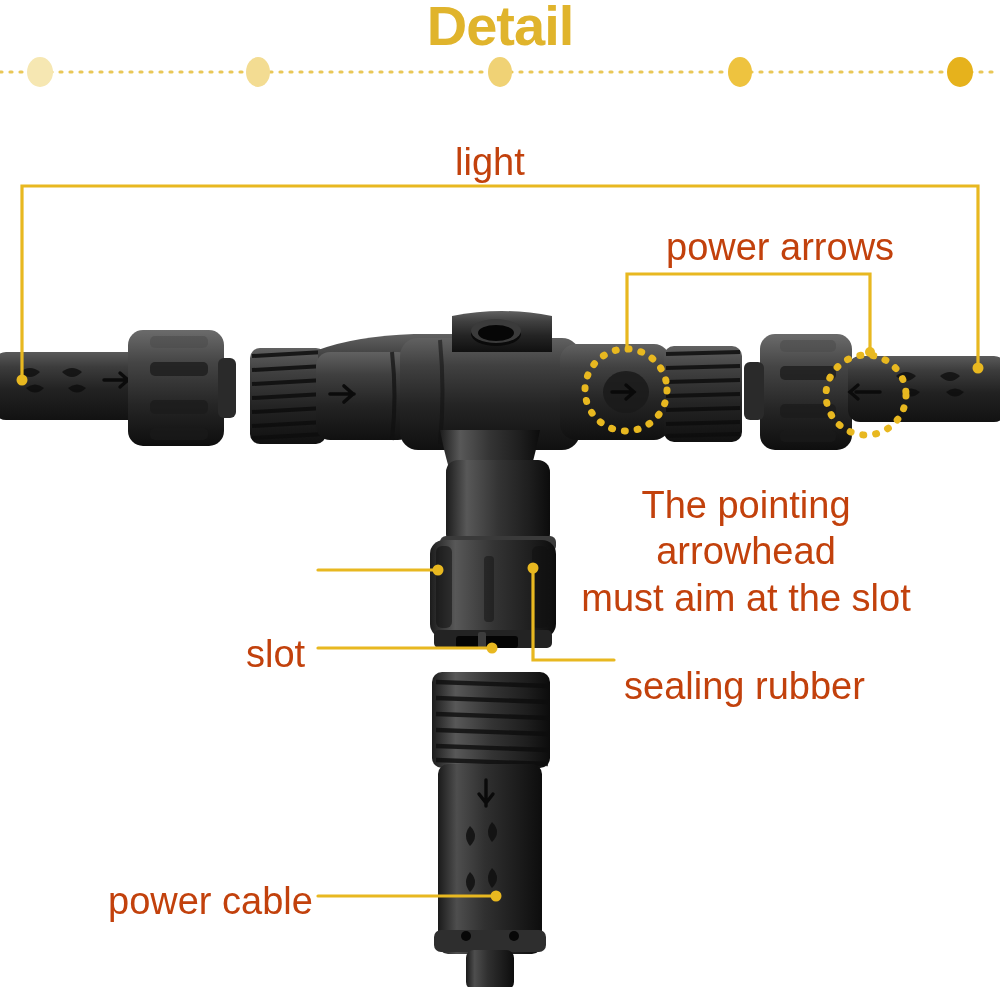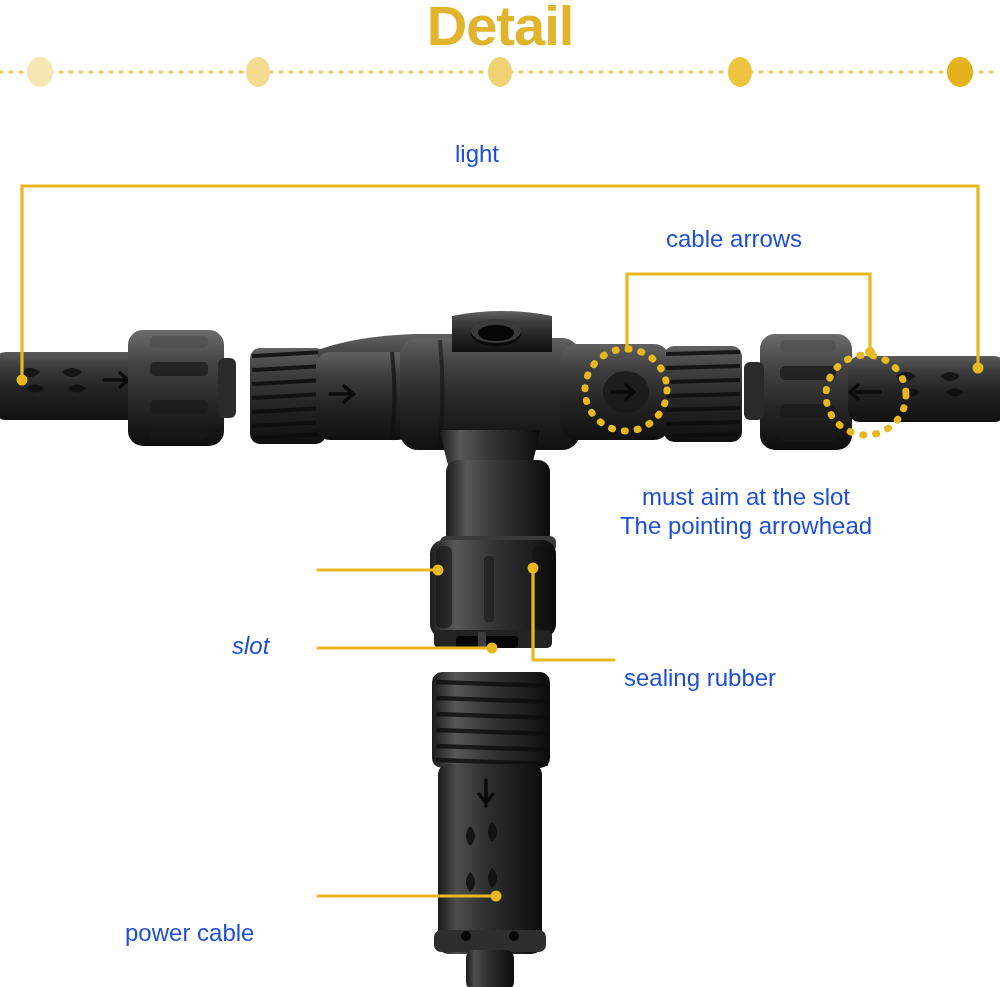--- a/index.html
+++ b/index.html
@@ -8,31 +8,31 @@
     font-family:"Liberation Sans","DejaVu Sans",sans-serif;
   }
   #stage{position:absolute;inset:0;width:1000px;height:987px;}
   .title{
     position:absolute;left:0;top:-2px;width:1000px;text-align:center;
     font-size:56px;font-weight:bold;letter-spacing:-1px;line-height:1;
   }
   .divider{position:absolute;left:0;top:52px;width:1000px;height:40px;}
   .svg-layer{position:absolute;left:0;top:0;width:1000px;height:987px;}
   .lbl{
-    position:absolute;color:#1d4ed8;font-size:24px;line-height:1.22;
+    position:absolute;color:#c2410c;font-size:38px;line-height:1.22;
     white-space:nowrap;font-weight:400;
   }
   .lbl-c{text-align:center;white-space:normal;}
   .lbl-light{left:455px;top:139px;}
   .lbl-note{left:666px;top:224px;}
   .lbl-aim{left:560px;top:482px;width:372px;}
   .lbl-cap{left:82px;top:551px;}
-  .lbl-slot{left:232px;top:631px;font-style:italic;}
+  .lbl-slot{left:246px;top:631px;}
   .lbl-seal{left:624px;top:637px;margin-top:26px;}
-  .lbl-power{left:125px;top:878px;margin-top:40px;}
+  .lbl-power{left:108px;top:878px;}
 </style>
 </head>
 <body>
 
 <div id="stage">
 
   <div class="title" style="color: rgb(224, 180, 44);">Detail</div>
 
   <svg class="divider" viewBox="0 0 1000 40">
     <g>
@@ -247,24 +247,24 @@
       <circle cx="870" cy="352" r="5"></circle>
     </g>
 
     <g fill="none" stroke="#e8b820" stroke-width="7" stroke-linecap="round" stroke-dasharray="1 12">
       <circle cx="626" cy="390" r="41"></circle>
       <circle cx="866" cy="395" r="40"></circle>
     </g>
   </svg>
 
   <div class="lbl lbl-light">light</div>
-  <div class="lbl lbl-note">cable arrows</div>
+  <div class="lbl lbl-note">power arrows</div>
 
   <div class="lbl lbl-c lbl-aim">
+    <div>The pointing arrowhead</div>
     <div>must aim at the slot</div>
-    <div>The pointing arrowhead</div>
   </div>
 
   <div class="lbl lbl-slot">slot</div>
   <div class="lbl lbl-seal">sealing rubber</div>
   <div class="lbl lbl-power">power cable</div>
 
 </div>
 
 </body></html>

